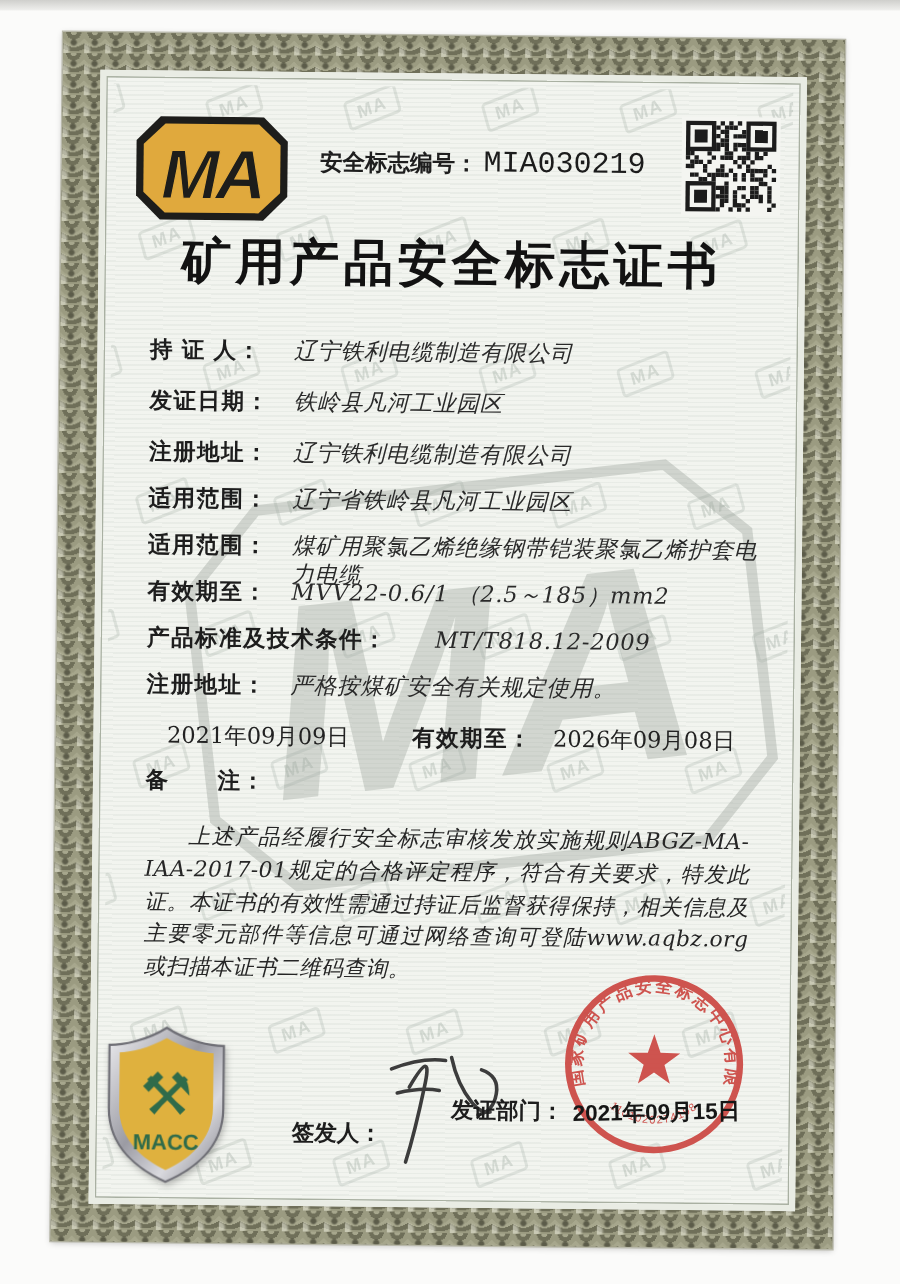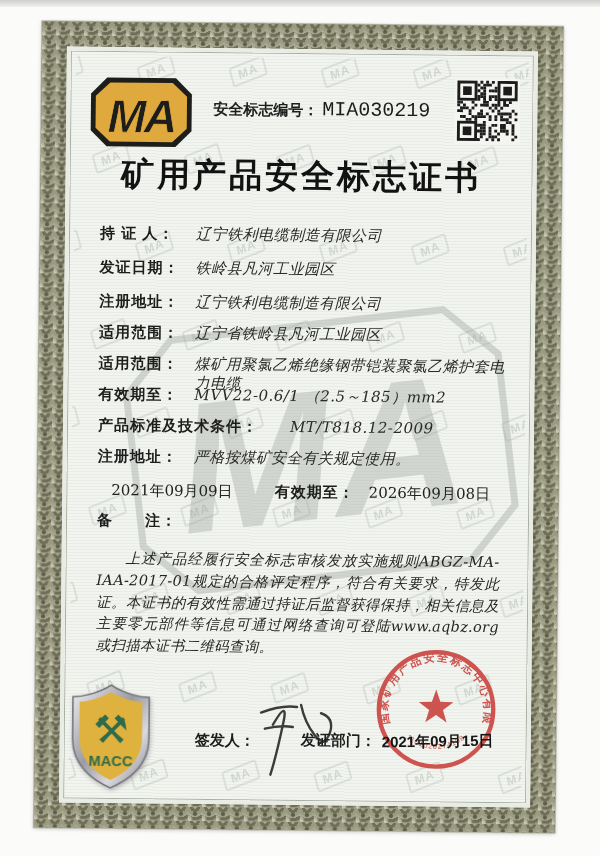--- a/index.html
+++ b/index.html
@@ -53,21 +53,21 @@
   .dates .lab{font-weight:bold;font-size:15px;color:#1d1d1d;letter-spacing:1px;}
   .dates .val{font-family:"DejaVu Serif",serif;font-size:15px;color:#222;margin-left:14px;}
   .dates .pair2{margin-left:42px;display:flex;align-items:baseline;}
   .remark{position:absolute;top:455px;left:26px;font-weight:bold;font-size:15px;color:#1d1d1d;letter-spacing:1px;}
   .statement{position:absolute;top:492px;left:26px;right:24px;
       font-family:"DejaVu Serif",serif;font-style:italic;font-size:14.5px;color:#262626;
       line-height:1.5;text-indent:2em;letter-spacing:.3px;text-align:justify;}
   
   .footer{position:absolute;top:585px;left:0;right:0;height:168px;}
   .shield{position:absolute;left:-2px;top:40px;width:88px;height:112px;filter:drop-shadow(1px 2px 2px rgba(0,0,0,.25));}
-  .signer{position:absolute;left:126px;top:89px;font-weight:bold;font-size:15px;color:#1d1d1d;z-index:2;}
+  .signer{position:absolute;left:126px;top:104px;font-weight:bold;font-size:15px;color:#1d1d1d;z-index:2;}
   .sig{position:absolute;left:186px;top:42px;width:94px;height:96px;z-index:2;}
   .dept{position:absolute;left:232px;top:88px;display:flex;align-items:baseline;z-index:3;white-space:nowrap;}
   .dept .lab{font-weight:bold;font-size:15px;color:#1d1d1d;text-align:right;}
   .stamp-date{font-weight:bold;font-size:15px;color:#161616;margin-left:6px;transform:rotate(-1.5deg);}
   .seal{position:absolute;left:302px;top:0px;width:130px;height:130px;z-index:1;opacity:.92;}
 </style>
 </head>
 <body>
 
 <div class="page">

